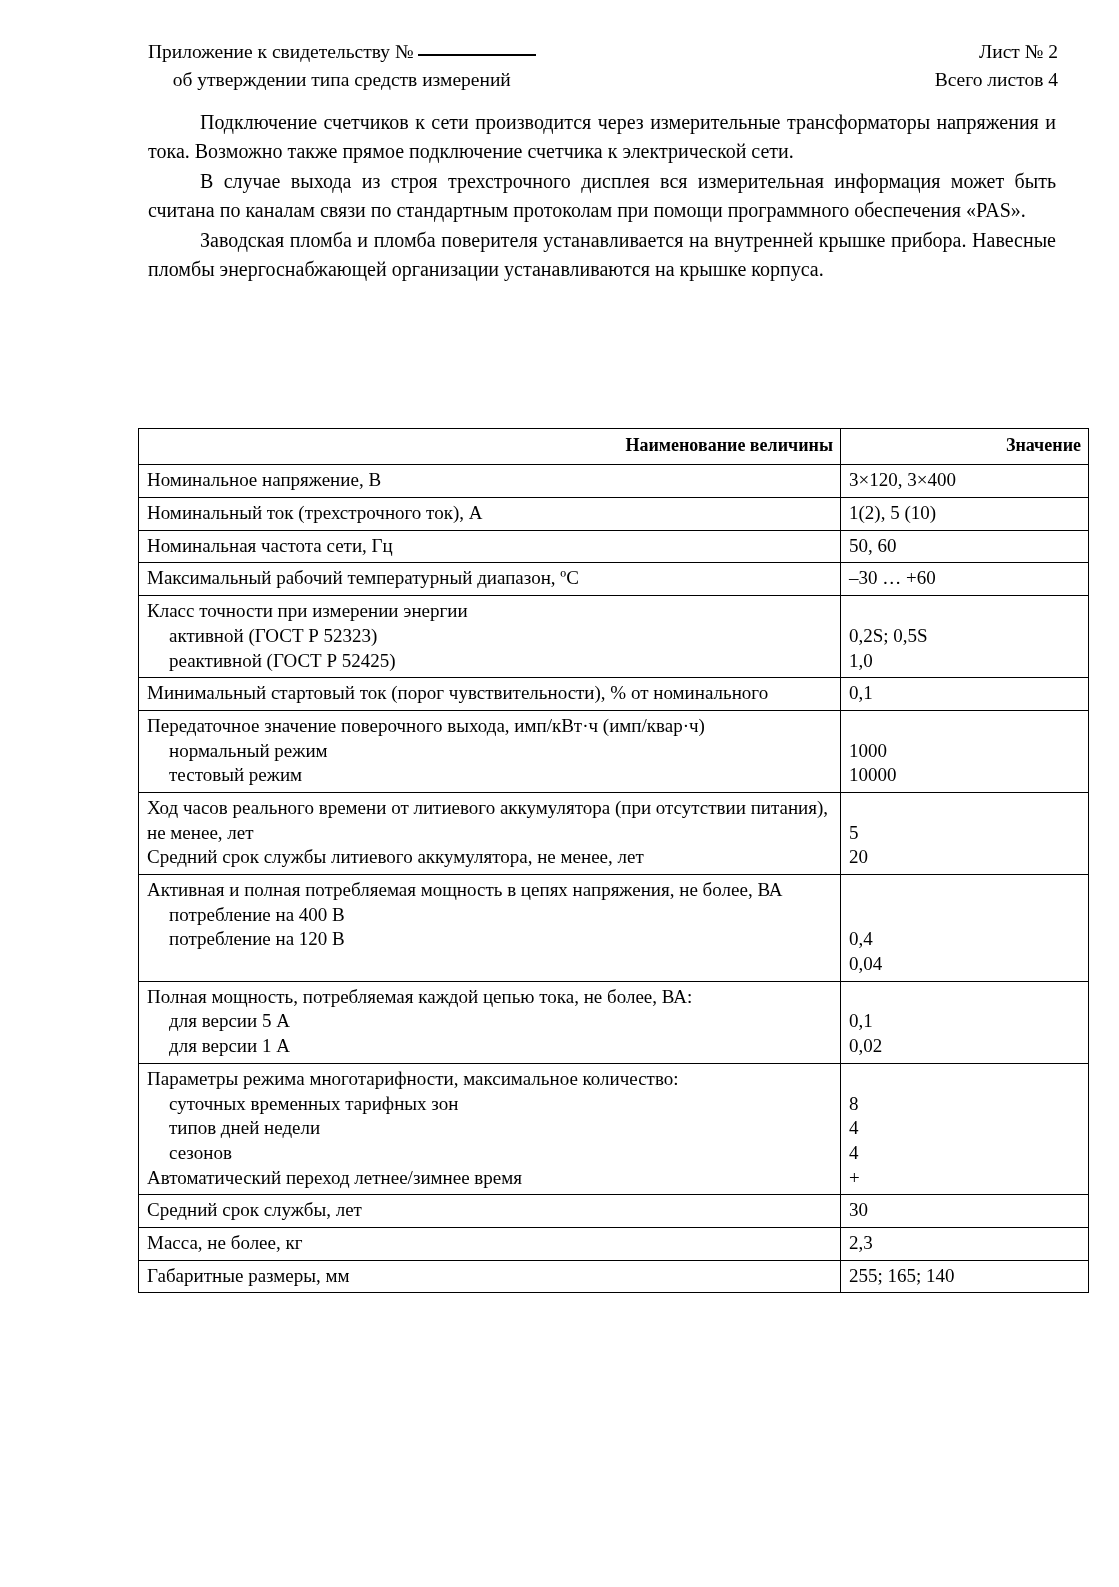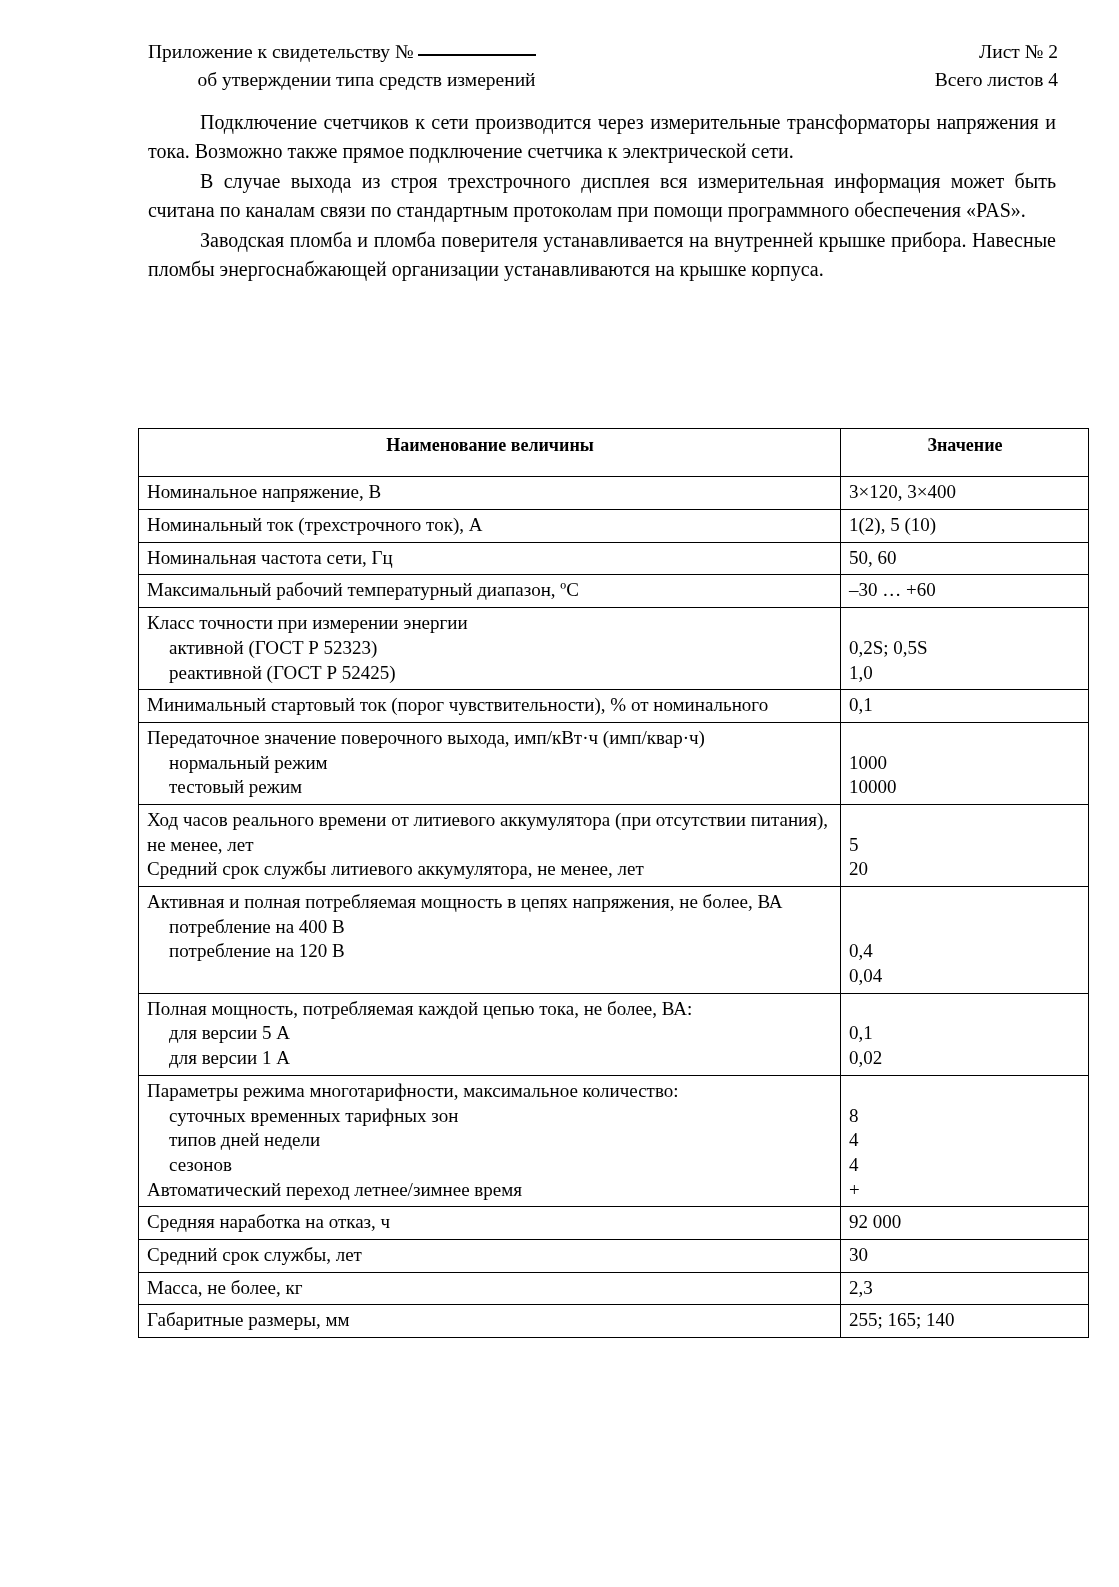--- a/index.html
+++ b/index.html
@@ -32,21 +32,21 @@
     left: 148px;
     top: 38px;
     width: 910px;
     display: flex;
     justify-content: space-between;
     align-items: flex-start;
     font-size: 19.5px;
     line-height: 1.42;
   }
   .doc-header-left {
-    text-align: right;
+    text-align: center;
     white-space: nowrap;
   }
   .doc-header-right {
     text-align: right;
     white-space: nowrap;
   }
   .header-line {
     display: block;
   }
   .blank-rule {
@@ -104,25 +104,25 @@
   table.spec-table col.c-value { width: 248px; }
 
   table.spec-table th,
   table.spec-table td {
     border: 1.6px solid #000;
     padding: 3px 7px 4px 8px;
     vertical-align: top;
     text-align: left;
   }
   table.spec-table thead th {
-    text-align: center;
+    text-align: right;
     font-weight: bold;
     font-size: 18px;
     padding-top: 5px;
-    padding-bottom: 19px;
+    padding-bottom: 7px;
   }
   td.value-cell {
     white-space: nowrap;
   }
 
   .sub-line {
     display: block;
     padding-left: 22px;
   }
   .val-line {
@@ -245,26 +245,20 @@
             <td class="name-cell"><span>Параметры режима многотарифности, максимальное количество:</span><span class="sub-line">суточных временных тарифных зон</span><span class="sub-line">типов дней недели</span><span class="sub-line">сезонов</span><span class="sub-line" style="padding-left: 0px;">Автоматический переход летнее/зимнее время</span></td>
             <td class="value-cell">
               <span class="val-spacer">&nbsp;</span>
               <span class="val-line">8</span>
               <span class="val-line">4</span>
               <span class="val-line">4</span>
               <span class="val-line">+</span>
             </td>
           </tr>
           <tr>
-            <td class="name-cell"><span>Средняя наработка на отказ, ч</span></td>
-            <td class="value-cell">
-              <span class="val-line">92 000</span>
-            </td>
-          </tr>
-          <tr>
             <td class="name-cell"><span>Средний срок службы, лет</span></td>
             <td class="value-cell">
               <span class="val-line">30</span>
             </td>
           </tr>
           <tr>
             <td class="name-cell"><span>Масса, не более, кг</span></td>
             <td class="value-cell">
               <span class="val-line">2,3</span>
             </td>

